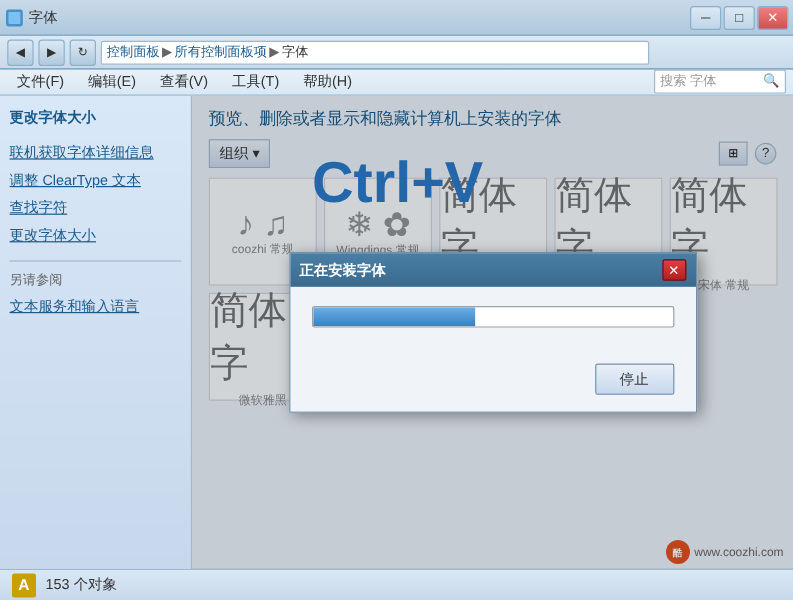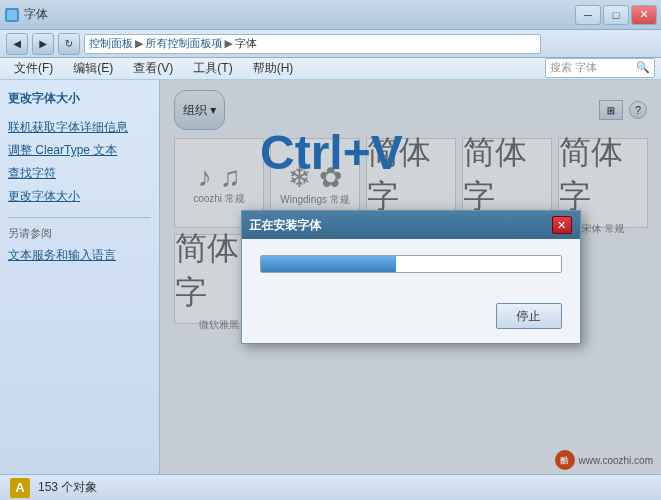--- a/index.html
+++ b/index.html
@@ -173,25 +173,25 @@
       color: #1a5a8a;
       margin-bottom: 8px;
     }
     .toolbar-row {
       display: flex;
       align-items: center;
       margin-bottom: 8px;
       gap: 6px;
     }
     .organize-btn {
-      height: 40px;
+      height: 24px;
       padding: 0 8px;
       border: 1px solid #a0b8cc;
       background: linear-gradient(to bottom, #e8f0f8, #c8d8ec);
-      border-radius: 12px;
+      border-radius: 0;
       font-size: 12px;
       color: #333;
       cursor: pointer;
       display: flex;
       align-items: center;
       gap: 4px;
     }
 
     
     .font-grid {
@@ -446,20 +446,21 @@
     <a class="sidebar-link">查找字符</a>
     <a class="sidebar-link">更改字体大小</a>
 
     <div class="sidebar-section">
       <div class="sidebar-section-title">另请参阅</div>
       <a class="sidebar-link">文本服务和输入语言</a>
     </div>
   </div>
 
   <div class="content">
+    <div class="content-title">预览、删除或者显示和隐藏计算机上安装的字体</div>
 
     <div class="toolbar-row">
       <button class="organize-btn">组织 ▾</button>
       <div class="view-btn">⊞</div>
       <div class="help-btn">?</div>
     </div>
 
     <div class="font-grid" style="opacity:0.6;">
 
       <div class="font-item">

